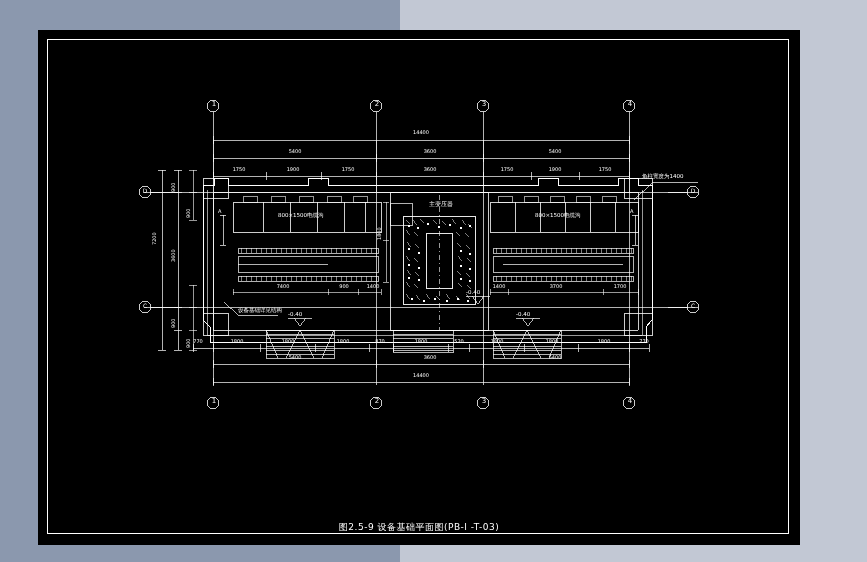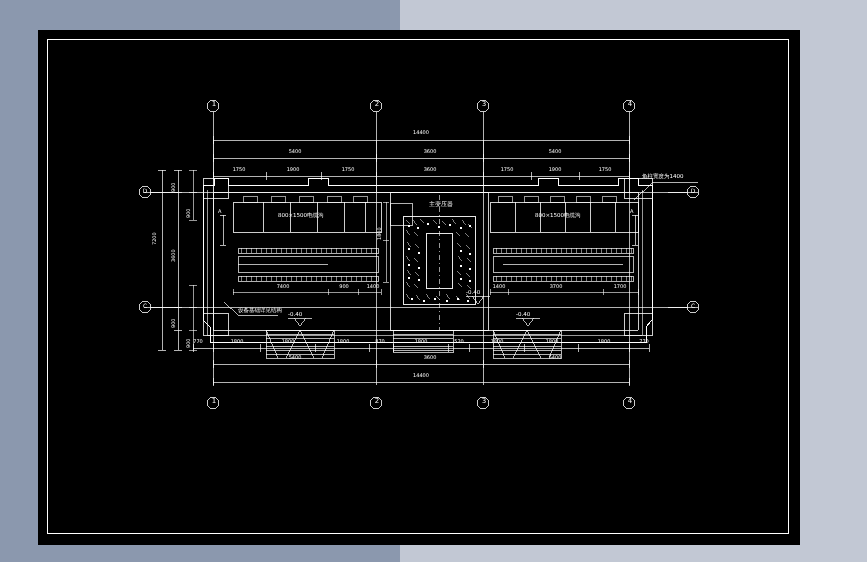--- a/index.html
+++ b/index.html
@@ -600,14 +600,15 @@
       <div style="position:absolute;left:200px;top:277px;color:#fff;font-size:5.5px;white-space:nowrap;">设备基础详见结构</div>
 
       <div style="position:absolute;left:250px;top:281px;color:#fff;font-size:5.5px;white-space:nowrap;">-0.40</div>
       <div style="position:absolute;left:428px;top:259px;color:#fff;font-size:5.5px;white-space:nowrap;">-0.40</div>
       <div style="position:absolute;left:478px;top:281px;color:#fff;font-size:5.5px;white-space:nowrap;">-0.40</div>
 
       <div style="position:absolute;left:180px;top:178px;color:#fff;font-size:5px;">A</div>
       <div style="position:absolute;left:592px;top:178px;color:#fff;font-size:5px;">A</div>
     </div>
 
+    <div id="title" class="ttl">图2.5-9  设备基础平面图(PB-I -T-03)</div>
   </div>
 </div>
 
 </body></html>

